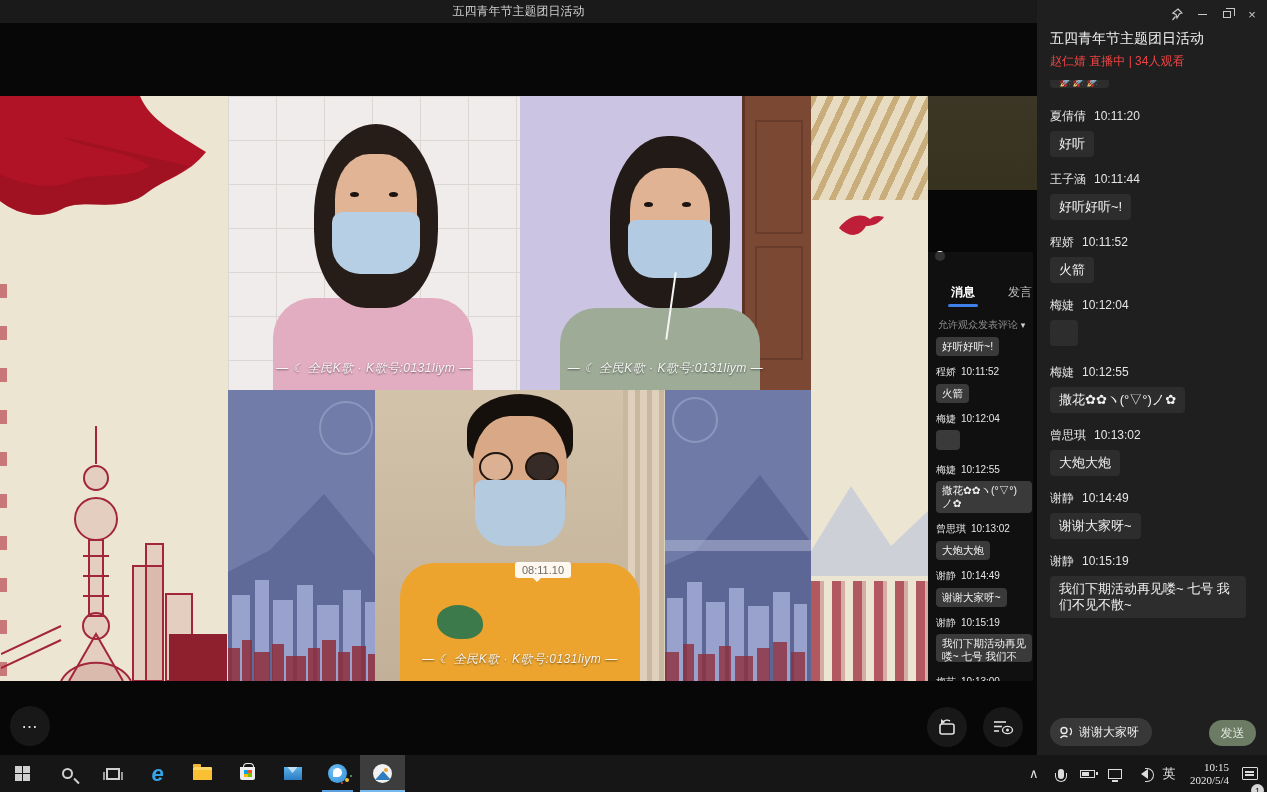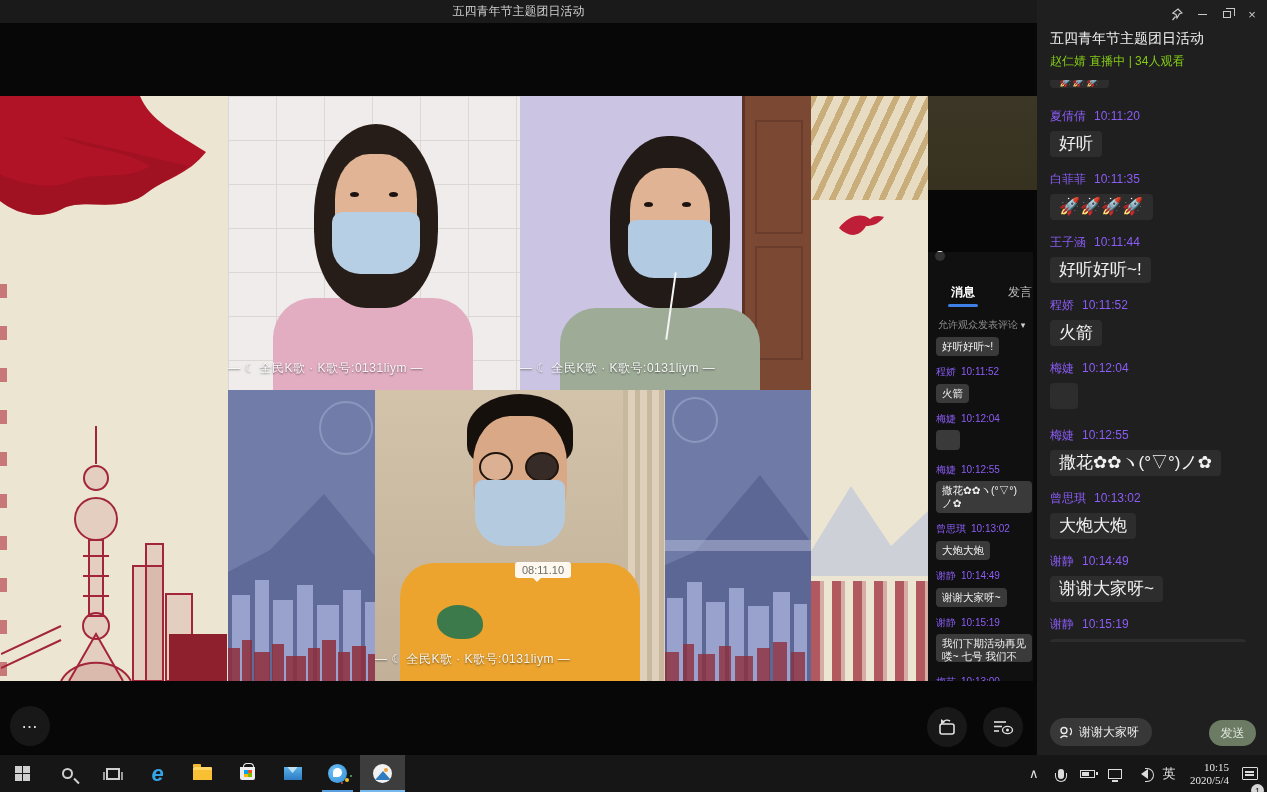--- a/index.html
+++ b/index.html
@@ -31,22 +31,22 @@
     background-image:linear-gradient(#dbd8d4 1px, transparent 1px), linear-gradient(90deg,#dbd8d4 1px, transparent 1px);
     background-size:48px 44px; }
   #feed2 { left:520px; top:0; width:291px; height:294px; background:#cbc4e2; }
   #feed3 { left:375px; top:294px; width:290px; height:291px; background:linear-gradient(#d3c3ab,#c2b098); }
   .door { position:absolute; right:0; top:0; width:69px; height:294px; background:#7b4834; border-left:3px solid #5e3425; }
   .door::before { content:""; position:absolute; left:10px; top:24px; width:44px; height:110px; border:2px solid #6a3c2b; }
   .door::after  { content:""; position:absolute; left:10px; top:150px; width:44px; height:110px; border:2px solid #6a3c2b; }
   .curtain { position:absolute; right:0; top:0; width:42px; height:291px; background:#ded0ba;
     background-image:repeating-linear-gradient(90deg, rgba(160,140,110,.35) 0 5px, rgba(0,0,0,0) 5px 12px); }
   .hair,.face,.mask,.shirt,.eyes,.lens,.dino { position:absolute; }
-  .watermark { position:absolute; left:0; right:0; color:rgba(255,255,255,.92);
-    font-size:12px; text-shadow:0 1px 2px rgba(0,0,0,.55); letter-spacing:.5px; }
+  .watermark { position:absolute; left:0; right:0; text-align:center; color:rgba(255,255,255,.92);
+    font-size:12px; text-shadow:0 1px 2px rgba(0,0,0,.55); letter-spacing:.5px;font-style:italic; }
   #ts-chip { position:absolute; left:515px; top:466px; background:rgba(255,255,255,.92); color:#6b6b6b;
     font-size:11px; padding:2px 7px; border-radius:3px; }
   #ts-chip::after { content:""; position:absolute; left:18px; bottom:-4px; border:4px solid transparent; border-top-color:rgba(255,255,255,.92); border-bottom:0; }
 
   
   #share-video { position:absolute; left:928px; top:96px; width:109px; height:94px; background:linear-gradient(#3c3626,#37311f); }
   #share-row { position:absolute; left:928px; top:196px; width:109px; height:51px; background:#282828; }
   #share-thumb { position:absolute; left:5px; top:6px; width:50px; height:38px; border:1px solid #111;
     background:linear-gradient(100deg,#7a2430 0 12%, #d8d4d2 12% 55%, #b9aec6 55%); }
   #share-row .txt { position:absolute; left:61px; color:#efefef; font-size:10px; line-height:13px; }
@@ -54,23 +54,23 @@
   #overlay-panel { position:absolute; left:928px; top:252px; width:105px; height:429px; background:rgba(17,17,17,.86); overflow:hidden; }
   .ov-tab { position:absolute; top:32px; font-size:12px; }
   #ov-tab-msg { left:23px; color:#fff; font-weight:bold; }
   #ov-tab-speak { left:80px; color:#bdbdbd; }
   #ov-underline { position:absolute; left:20px; top:52px; width:30px; height:3px; background:#3e7fe8; border-radius:2px; }
   #ov-allow { position:absolute; left:10px; top:66px; font-size:10px; color:#8d8d8d; }
   #ov-allow .caret { color:#cfcfcf; font-size:9px; }
   #ov-list { position:absolute; left:8px; top:84px; width:98px; height:345px; overflow:hidden; }
 
   .msg { margin-bottom:14px; }
-  .msg-head { color:#8b5cf6; font-size:12px; margin-bottom:6px; white-space:nowrap; }
+  .msg-head { color:#e5e5e5; font-size:12px; margin-bottom:6px; white-space:nowrap; }
   .msg-head .tm { margin-left:8px; }
-  .msg-bubble { display:inline-block; background:#2d2d2d; color:#f2f2f2; font-size:17px; line-height:16px;
+  .msg-bubble { display:inline-block; background:#2d2d2d; color:#f2f2f2; font-size:13px; line-height:16px;
     padding:5px 9px; border-radius:4px; max-width:196px; min-width:16px; min-height:14px; }
   #ov-list .msg { margin-bottom:9px; }
   #ov-list .msg-head { font-size:10px; margin-bottom:4px; }
   #ov-list .msg-head .tm { margin-left:5px; }
   #ov-list .msg-bubble { background:#3a3a3a; font-size:10.5px; line-height:13px; padding:3px 6px; max-width:96px; }
 
   
   .circle-btn { position:absolute; width:40px; height:40px; border-radius:50%; background:rgba(255,255,255,.07);
     display:flex; align-items:center; justify-content:center; color:#e4e4e4; }
   #more-btn { left:10px; top:706px; font-size:16px; letter-spacing:1px; }
@@ -78,21 +78,21 @@
   #comments-btn { left:983px; top:707px; }
 
   
   #sidebar { position:absolute; left:1037px; top:0; width:230px; height:755px; background:#1f1f1f; }
   #win-controls { position:absolute; top:6px; right:6px; display:flex; gap:7px; align-items:center; }
   .wc { width:18px; height:16px; display:flex; align-items:center; justify-content:center; color:#c9c9c9; font-size:13px; }
   .ic-min { width:9px; height:1px; background:#c9c9c9; display:inline-block; }
   .ic-restore { width:8px; height:7px; border:1px solid #c9c9c9; position:relative; display:inline-block; }
   .ic-restore::before { content:""; position:absolute; left:2px; top:-4px; width:8px; height:7px; border:1px solid #c9c9c9; border-left-width:0; border-bottom-width:0; }
   #sb-title { position:absolute; left:13px; top:30px; font-size:14px; color:#f2f2f2; }
-  #sb-sub { position:absolute; left:13px; top:53px; font-size:12px; color:#84cc16; }
+  #sb-sub { position:absolute; left:13px; top:53px; font-size:12px; color:#ef4444; }
   #sb-list { position:absolute; left:13px; top:80px; width:206px; height:562px; overflow:hidden; }
   #clip-bubble { margin-top:-12px; margin-bottom:16px; }
   #clip-bubble .msg-bubble { height:20px; overflow:hidden; font-size:11px; }
   #sb-input { position:absolute; left:13px; top:650px; width:203px; height:59px; background:transparent;
     border:1px solid #5f5f5f; border-radius:3px; color:#d8d8d8; font-size:12px; padding:7px 9px; resize:none;
     font-family:"Liberation Sans",sans-serif; }
   #sb-input::placeholder { color:#7c7c7c; }
   #speak-btn { position:absolute; left:13px; top:718px; height:28px; padding:0 13px 0 9px; border-radius:14px;
     background:#383838; color:#efefef; font-size:12px; display:flex; align-items:center; gap:5px; }
   #send-btn { position:absolute; right:11px; top:720px; width:47px; height:26px; border-radius:13px;
@@ -347,21 +347,20 @@
         <span>×</span>
       </div>
   </div>
 
   <div id="sb-title">五四青年节主题团日活动</div>
   <div id="sb-sub">赵仁婧 直播中 | 34人观看</div>
 
   <div id="sb-list">
     <div class="msg" id="clip-bubble"><div class="msg-bubble">🚀🚀🚀</div></div>
     <div class="msg"><div class="msg-head"><span>夏倩倩</span><span class="tm">10:11:20</span></div><div class="msg-bubble">好听</div></div>
-    <div class="msg"><div class="msg-head"><span>白菲菲</span><span class="tm">10:11:35</span></div><div class="msg-bubble">🚀🚀🚀🚀</div></div>
     <div class="msg"><div class="msg-head"><span>王子涵</span><span class="tm">10:11:44</span></div><div class="msg-bubble">好听好听~!</div></div>
     <div class="msg"><div class="msg-head"><span>程娇</span><span class="tm">10:11:52</span></div><div class="msg-bubble">火箭</div></div>
     <div class="msg"><div class="msg-head"><span>梅婕</span><span class="tm">10:12:04</span></div><div class="msg-bubble" style="width:28px;height:26px;"></div></div>
     <div class="msg"><div class="msg-head"><span>梅婕</span><span class="tm">10:12:55</span></div><div class="msg-bubble">撒花✿✿ヽ(°▽°)ノ✿</div></div>
     <div class="msg"><div class="msg-head"><span>曾思琪</span><span class="tm">10:13:02</span></div><div class="msg-bubble">大炮大炮</div></div>
     <div class="msg"><div class="msg-head"><span>谢静</span><span class="tm">10:14:49</span></div><div class="msg-bubble">谢谢大家呀~</div></div>
     <div class="msg"><div class="msg-head"><span>谢静</span><span class="tm">10:15:19</span></div><div class="msg-bubble">我们下期活动再见喽~ 七号 我们不见不散~</div></div>
   </div>
 
 

